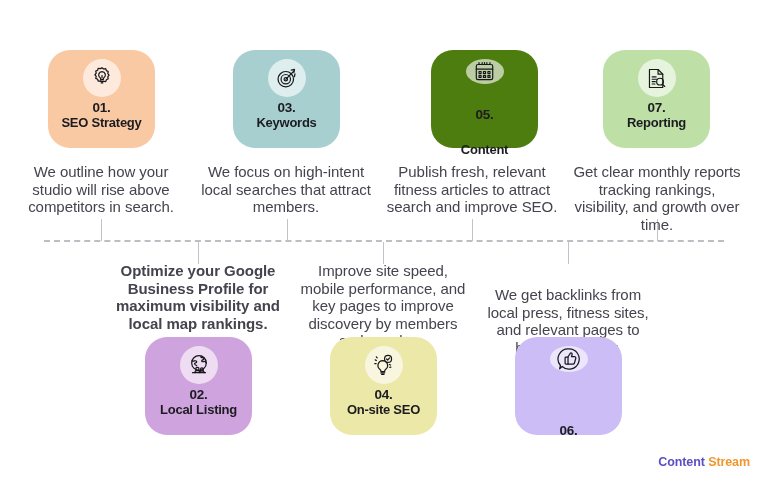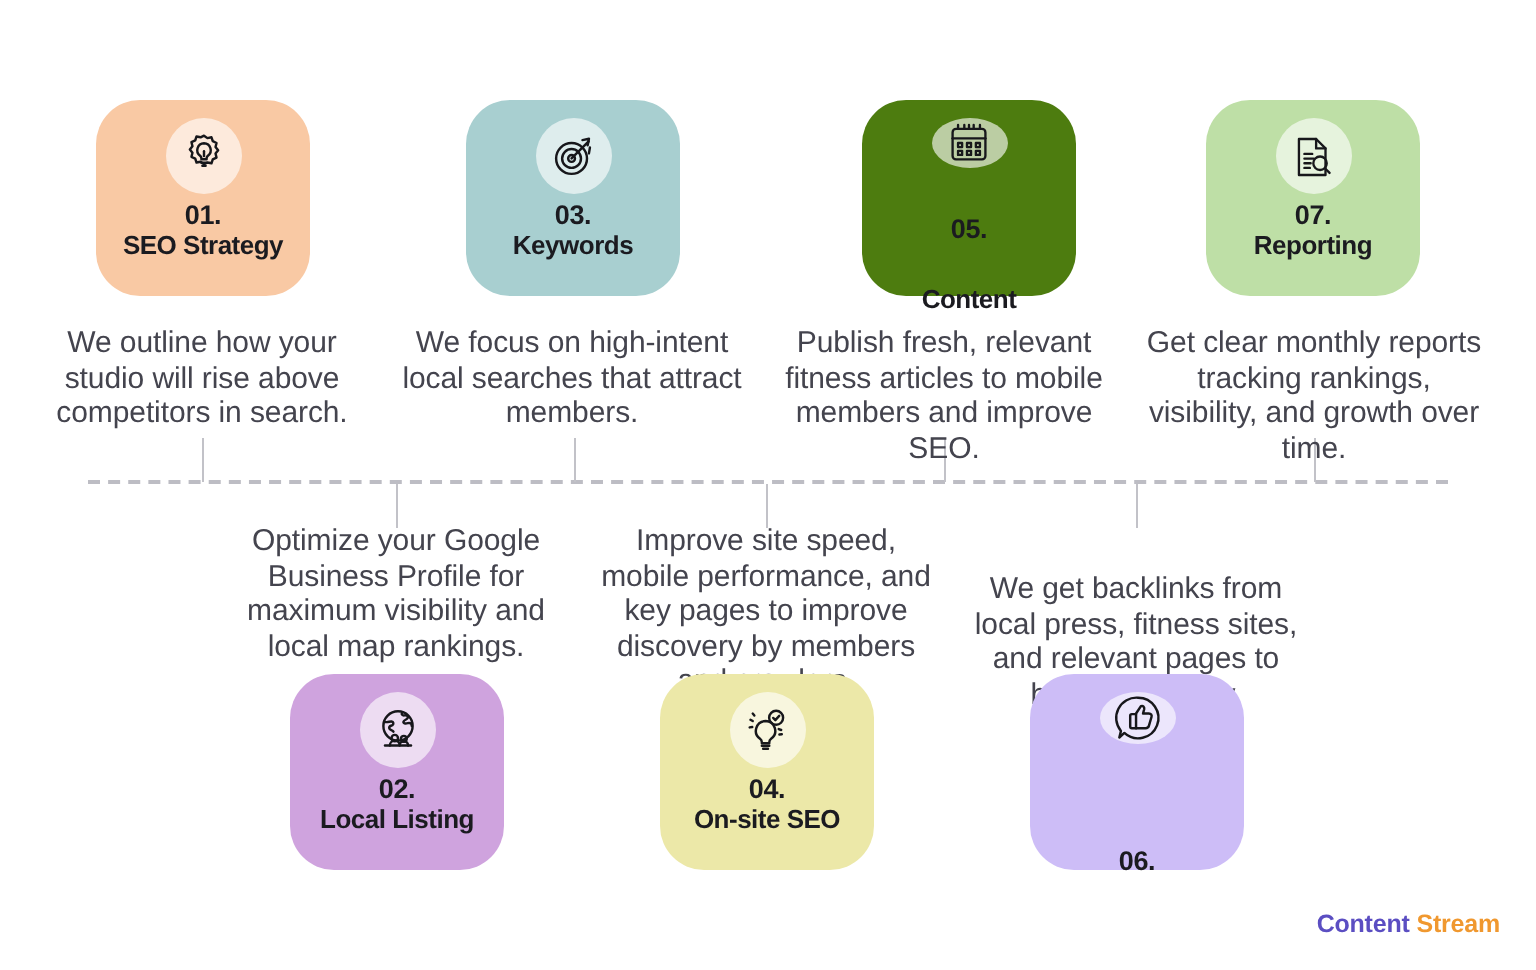--- a/index.html
+++ b/index.html
@@ -158,38 +158,38 @@
         <rect x="14.7" y="16" width="2.6" height="2.6"></rect>
         <rect x="20.4" y="16" width="2.6" height="2.6"></rect>
         <rect x="9" y="21" width="2.6" height="2.6"></rect>
         <rect x="14.7" y="21" width="2.6" height="2.6"></rect>
         <rect x="20.4" y="21" width="2.6" height="2.6"></rect>
       </svg>
     </div>
     <div class="card-num">05.</div>
     <div class="card-title">Content</div>
   </div>
-  <div class="desc" style="left:386px; top:163px;">Publish fresh, relevant fitness articles to mobile members and improve SEO.</div>
+  <div class="desc" style="left:386px; top:163px;">Publish fresh, relevant fitness articles to attract search and improve SEO.</div>
 
   <div class="card" style="left:603px; top:50px; background:#bedfa6;">
     <div class="card-icon-wrap">
       <svg width="25" height="25" viewBox="0 0 32 32" fill="none" stroke="#17171b" stroke-width="1.5" stroke-linecap="round" stroke-linejoin="round">
         <path d="M7 4.5h11l6 6v17H7z"></path>
         <path d="M18 4.5V10.5h6"></path>
         <path d="M10.5 14h5M10.5 17h6M10.5 20h4M10.5 23h3.5"></path>
         <circle cx="20.5" cy="20" r="4.3"></circle>
         <path d="M23.6 23.2l3 3"></path>
       </svg>
     </div>
     <div class="card-num">07.</div>
     <div class="card-title">Reporting</div>
   </div>
   <div class="desc" style="left:571px; top:163px;">Get clear monthly reports tracking rankings, visibility, and growth over time.</div>
 
-  <div class="desc" style="left:112px; top:262px;">Optimize your Google Business Profile for maximum visibility and local map rankings.</div>
+  <div class="desc" style="left:112px; top:262px;font-weight:bold;">Optimize your Google Business Profile for maximum visibility and local map rankings.</div>
   <div class="card" style="left:145px; top:337px; background:#cfa3de;">
     <div class="card-icon-wrap">
       <svg width="26" height="26" viewBox="0 0 32 32" fill="none" stroke="#17171b" stroke-width="1.5" stroke-linecap="round" stroke-linejoin="round">
         <circle cx="16" cy="13.5" r="9"></circle>
         <path d="M7.4 11c2.4.6 3.4-.4 4.6-.2 1.3.2 1.5 1.6.6 2.2-1 .6-2.2.4-2 1.8.2 1.4 2 1 2.6 2.2"></path>
         <path d="M18.6 5.2c-.8 1.2.2 2 1.4 1.8 1.2-.2 2.4.4 2 1.6-.4 1.2-2.2 1-2.6 2.2-.4 1.2 1.2 1.4 2.6 1 1.4-.4 2.6.2 2.4 1.6"></path>
         <path d="M11 25.5a3 3 0 0 1 6 0M17 25.5a2.6 2.6 0 0 1 5.2 0"></path>
         <circle cx="14" cy="21" r="2"></circle>
         <circle cx="19.6" cy="21.4" r="1.8"></circle>
         <path d="M8 25.5h16"></path>

